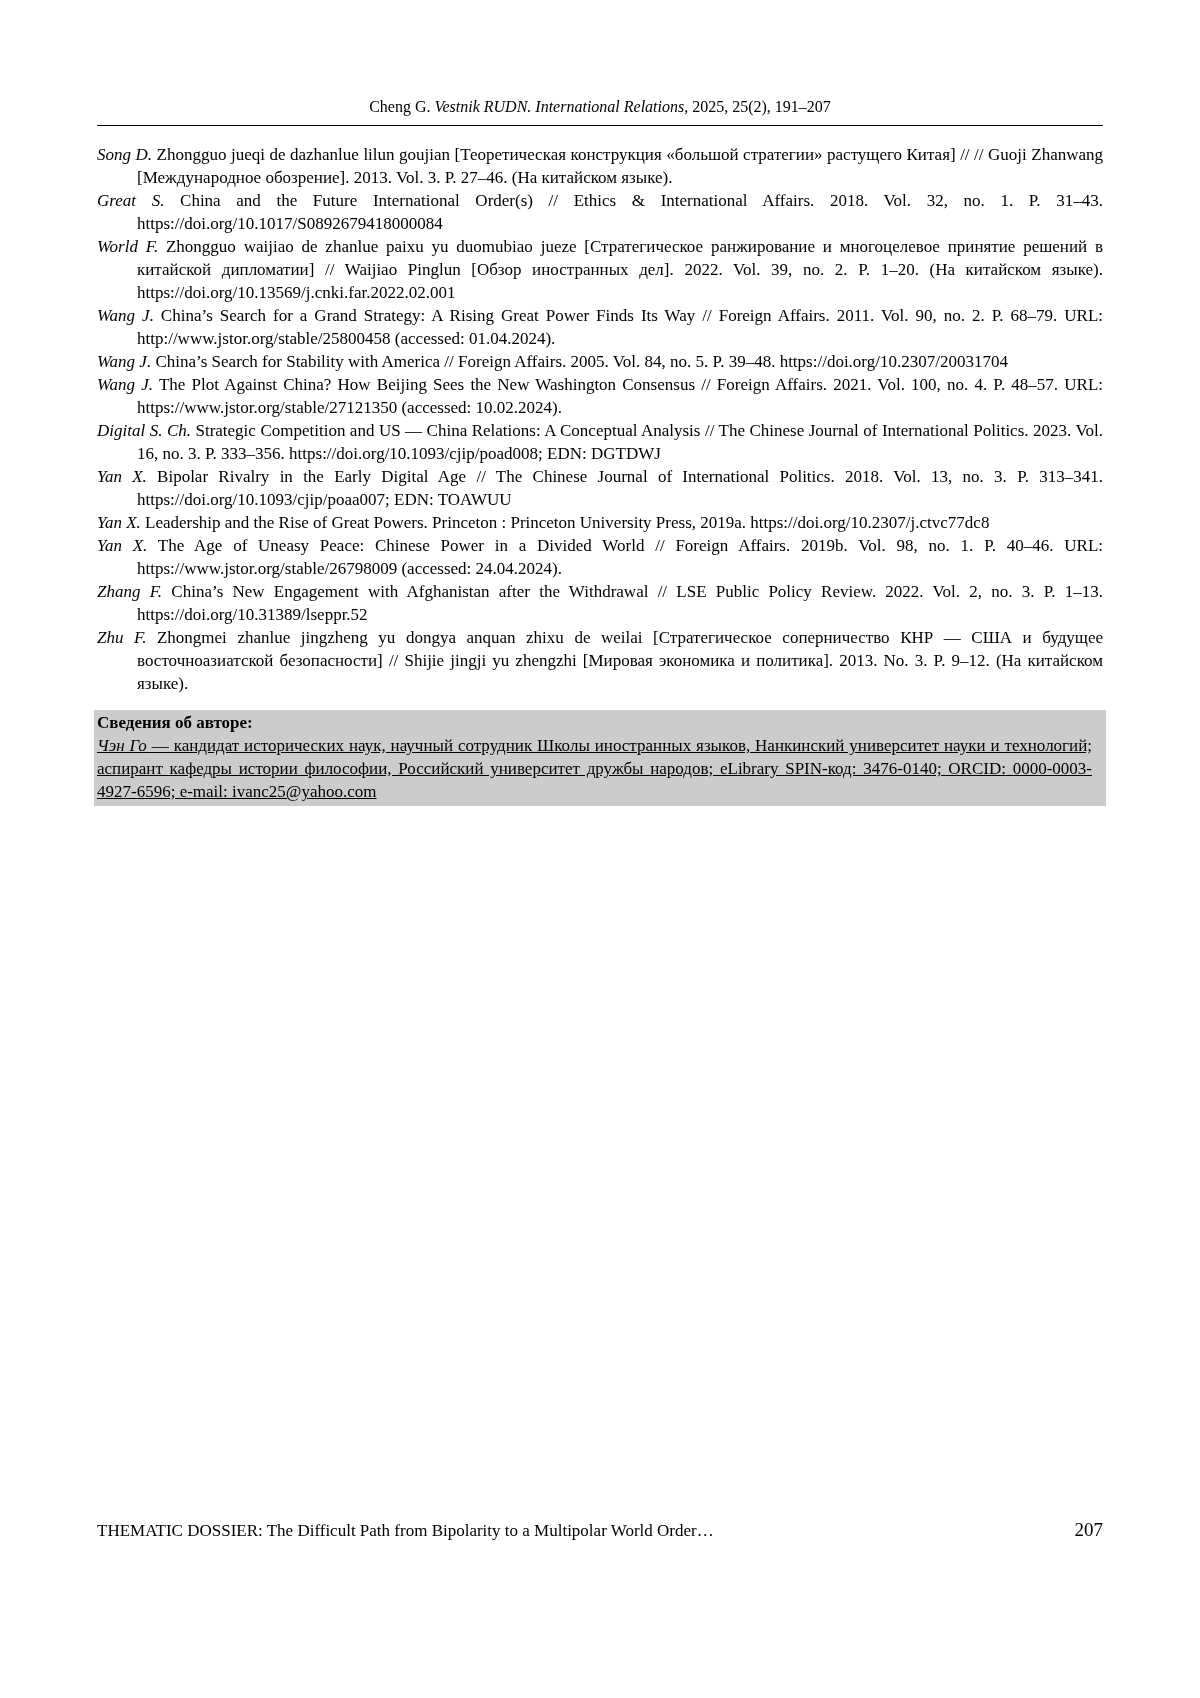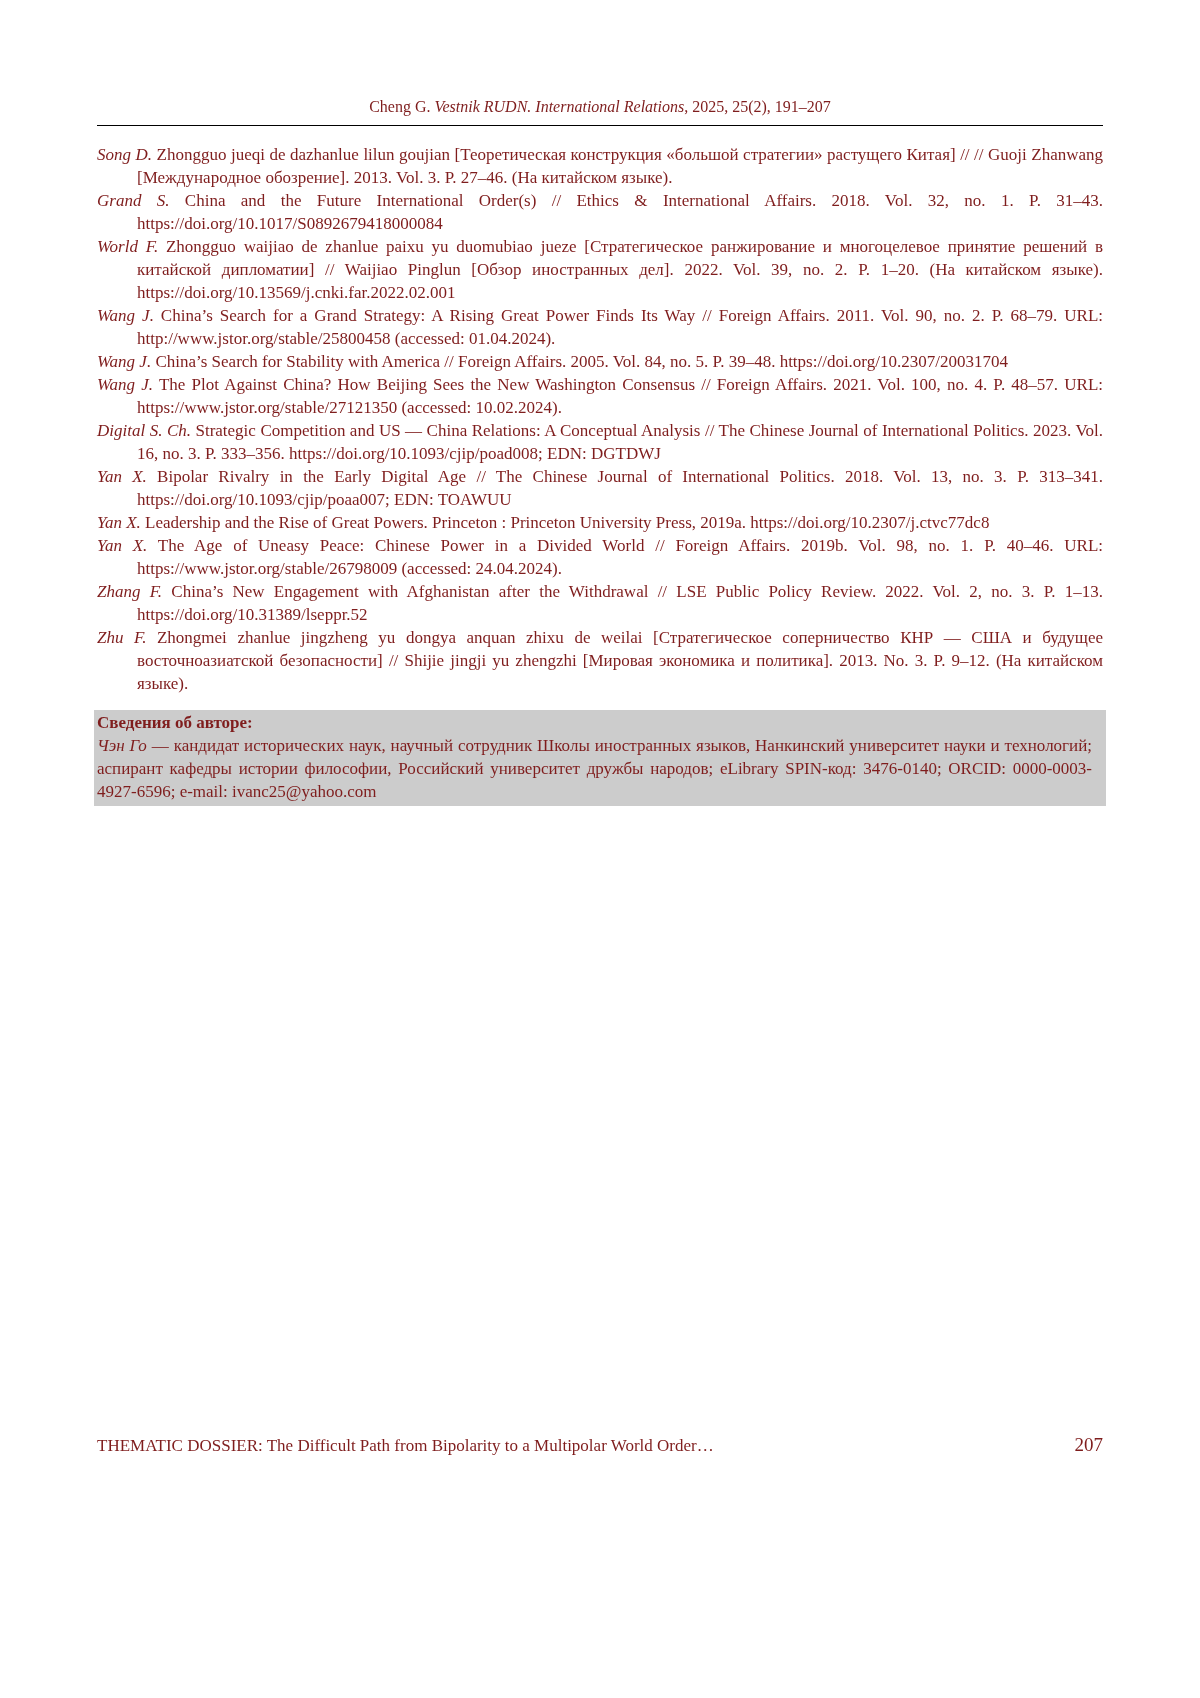--- a/index.html
+++ b/index.html
@@ -2,21 +2,21 @@
 <html><head>
 <meta charset="utf-8">
 <style>
   * { box-sizing: border-box; }
   html, body { margin: 0; padding: 0; background: #ffffff; }
   .page {
     width: 1200px;
     height: 1698px;
     position: relative;
     background: #ffffff;
-    color: #7f1d1d;
+    color: #000000;
     font-family: "Liberation Serif", "DejaVu Serif", serif;
     overflow: hidden;
   }
   .content { padding: 98px 97px 0 97px; }
 
   .running-head {
     text-align: center;
     font-size: 16px;
     padding-bottom: 9px;
   }
@@ -42,28 +42,28 @@
 
   .author-block {
     margin-top: 15px;
     font-size: 17px;
     line-height: 23px;
     padding: 1px 14px 3px 3px;
     margin-left: -3px;
     margin-right: -3px;
   }
   .author-heading { font-weight: bold; }
-  .author-bio { margin: 0; text-align: justify; }
+  .author-bio { margin: 0; text-align: justify; text-decoration: underline; }
   .author-bio i { font-style: italic; }
 
   .footer {
     position: absolute;
     left: 97px;
     right: 97px;
-    top: 1434px;
+    top: 1519px;
     display: flex;
     justify-content: space-between;
     align-items: baseline;
     font-size: 17px;
   }
   .footer .page-num { font-size: 19px; }
 </style>
 </head>
 <body>
 
@@ -71,21 +71,21 @@
   <div class="content">
 
     <div class="running-head">
       <span>Cheng G. </span><i>Vestnik RUDN. International Relations</i><span>, 2025, 25(2), 191–207</span>
     </div>
     <div class="rule"></div>
 
     <ul class="references" id="references">
   <li class="ref"><i>Song D.</i><span> Zhongguo jueqi de dazhanlue lilun goujian [Теоретическая конструкция «большой стратегии» растущего Китая] // // Guoji Zhanwang [Международное обозрение]. 2013. Vol. 3. P. 27–46. (На китайском языке).</span></li>
 
-  <li class="ref"><i>Grand S.</i><span> China and the Future International Order(s) // Ethics &amp; International Affairs. 2018. Vol. 32, no. 1. P. 31–43. https://doi.org/10.1017/S0892679418000084</span></li>
+  <li class="ref"><i>Great S.</i><span> China and the Future International Order(s) // Ethics &amp; International Affairs. 2018. Vol. 32, no. 1. P. 31–43. https://doi.org/10.1017/S0892679418000084</span></li>
 
   <li class="ref"><i>World F.</i><span> Zhongguo waijiao de zhanlue paixu yu duomubiao jueze [Стратегическое ранжирование и многоцелевое принятие решений в китайской дипломатии] // Waijiao Pinglun [Обзор иностранных дел]. 2022. Vol. 39, no. 2. P. 1–20. (На китайском языке). https://doi.org/10.13569/j.cnki.far.2022.02.001</span></li>
 
   <li class="ref"><i>Wang J.</i><span> China’s Search for a Grand Strategy: A Rising Great Power Finds Its Way // Foreign Affairs. 2011. Vol. 90, no. 2. P. 68–79. URL: http://www.jstor.org/stable/25800458 (accessed: 01.04.2024).</span></li>
 
   <li class="ref"><i>Wang J.</i><span> China’s Search for Stability with America // Foreign Affairs. 2005. Vol. 84, no. 5. P. 39–48. https://doi.org/10.2307/20031704</span></li>
 
   <li class="ref"><i>Wang J.</i><span> The Plot Against China? How Beijing Sees the New Washington Consensus // Foreign Affairs. 2021. Vol. 100, no. 4. P. 48–57. URL: https://www.jstor.org/stable/27121350 (accessed: 10.02.2024).</span></li>
 
   <li class="ref"><i>Digital S. Ch.</i><span> Strategic Competition and US — China Relations: A Conceptual Analysis // The Chinese Journal of International Politics. 2023. Vol. 16, no. 3. P. 333–356. https://doi.org/10.1093/cjip/poad008; EDN: DGTDWJ</span></li>

